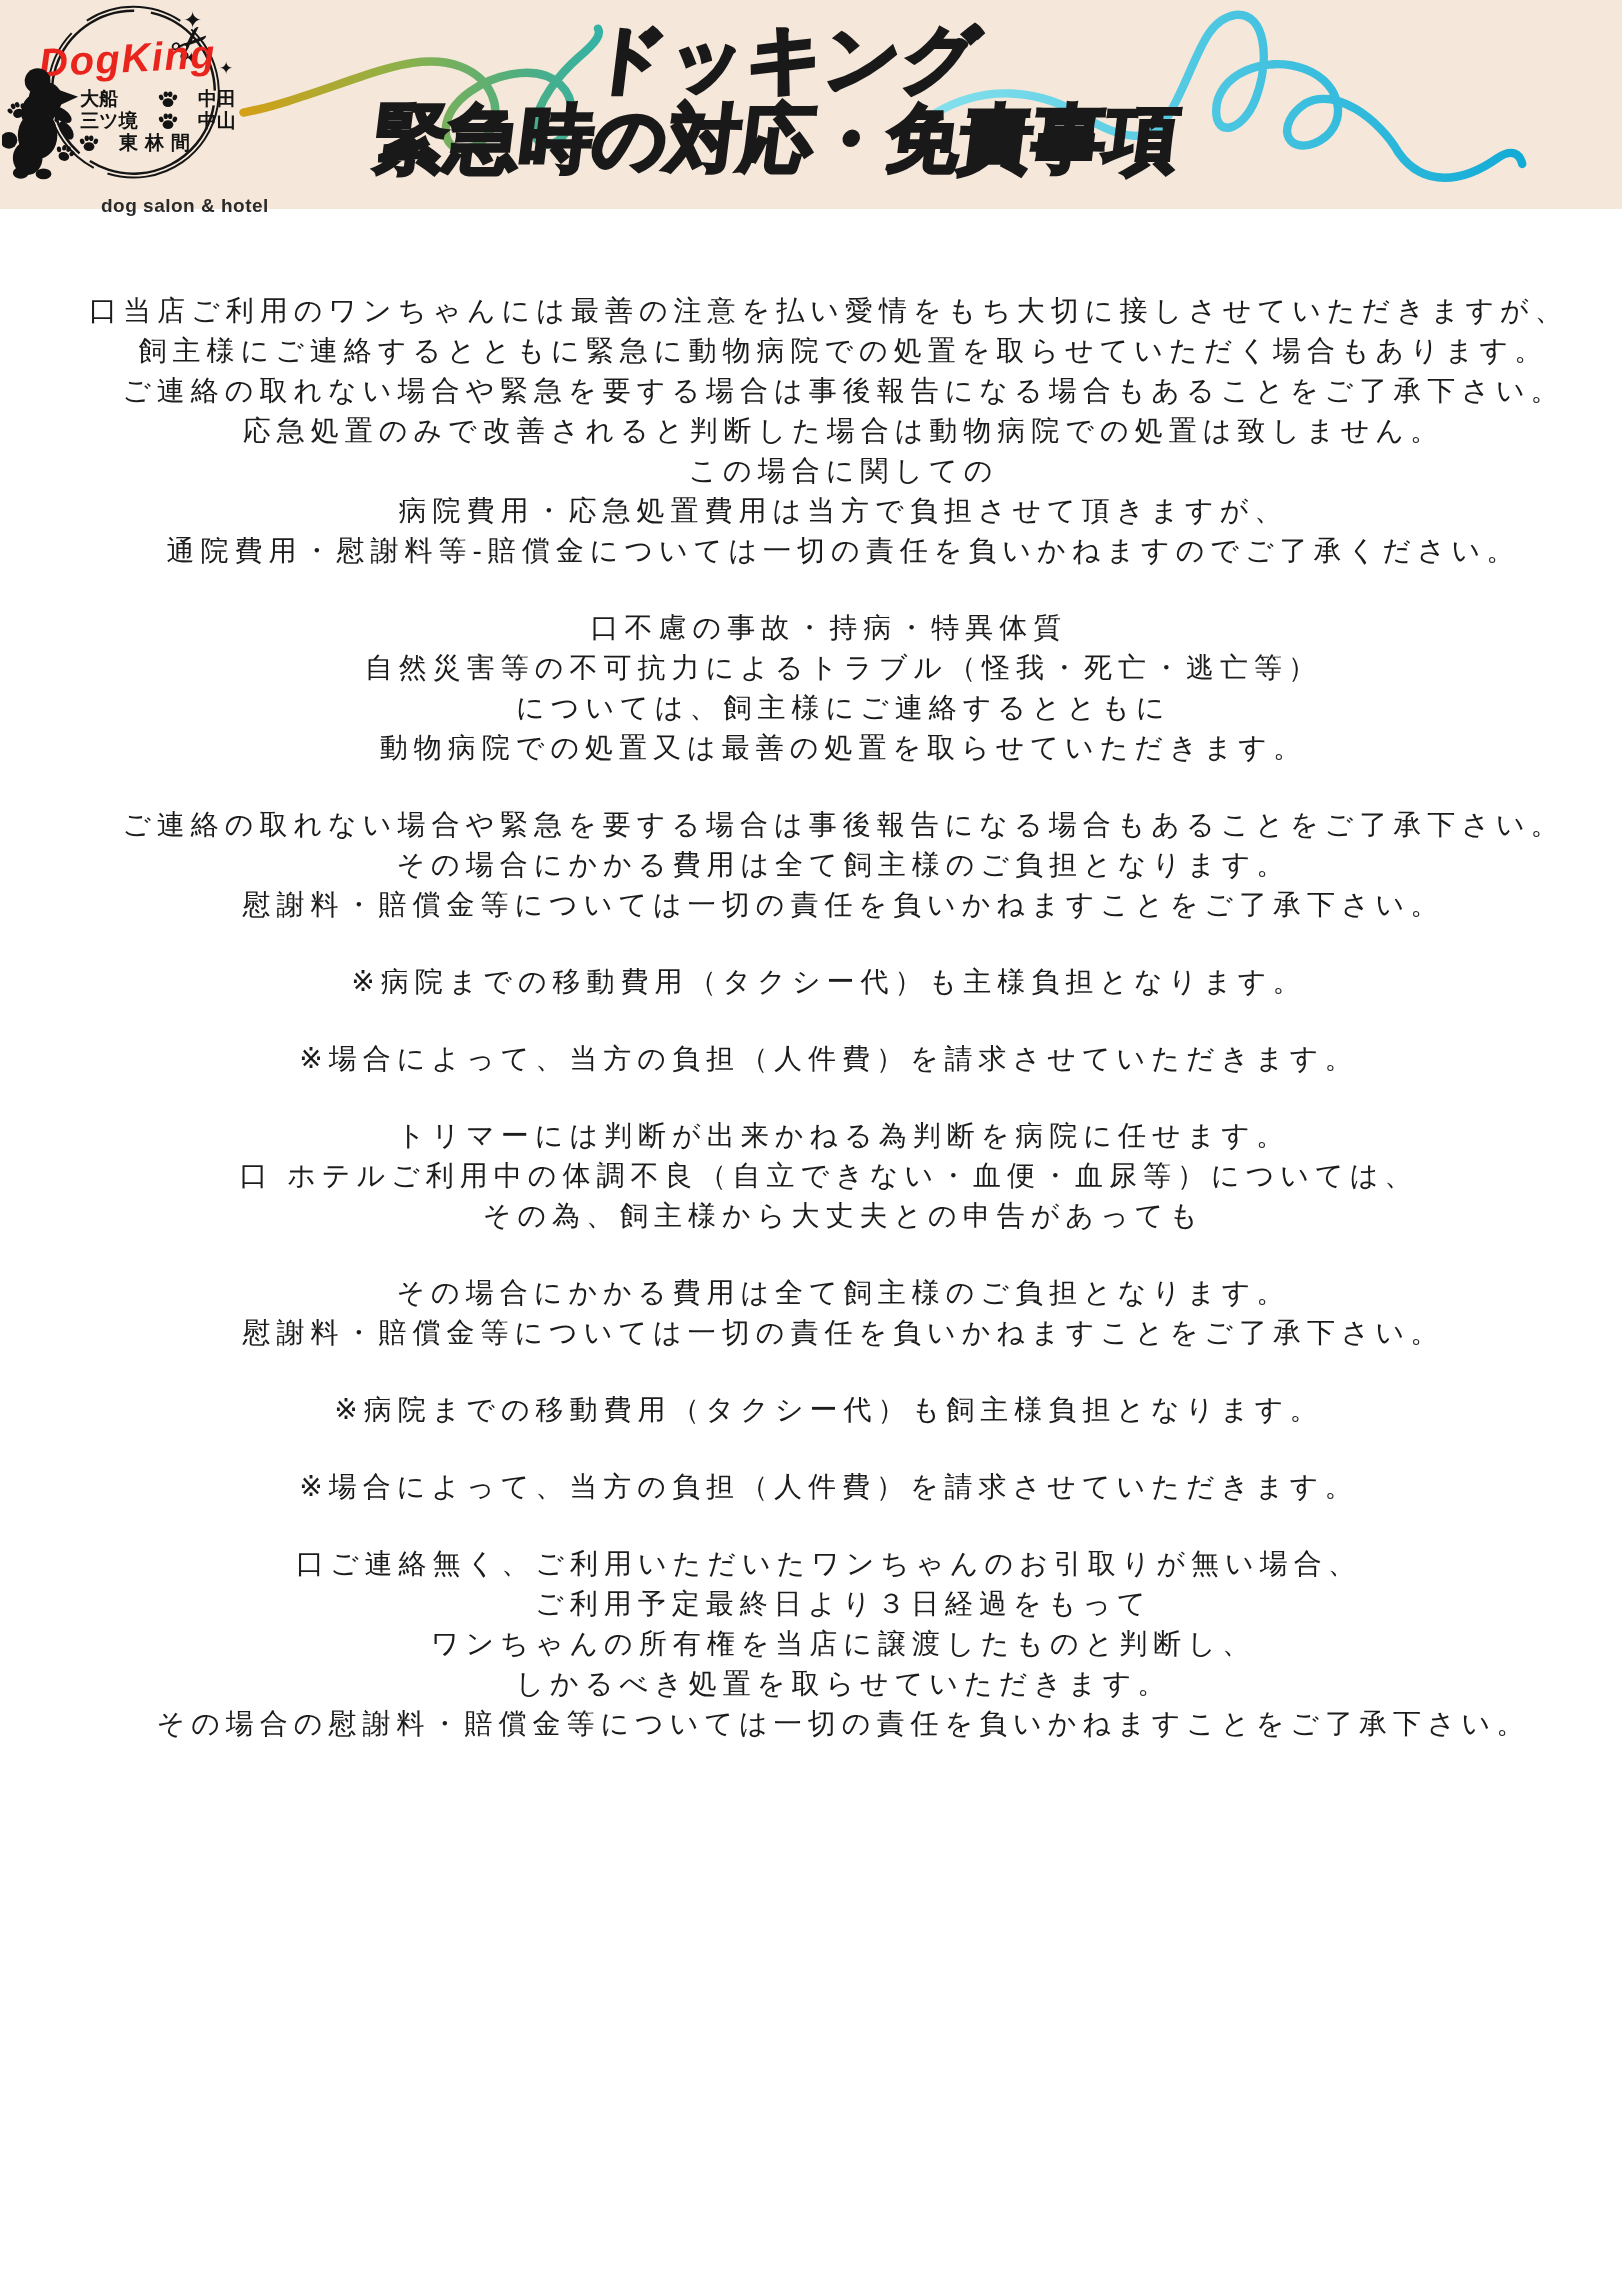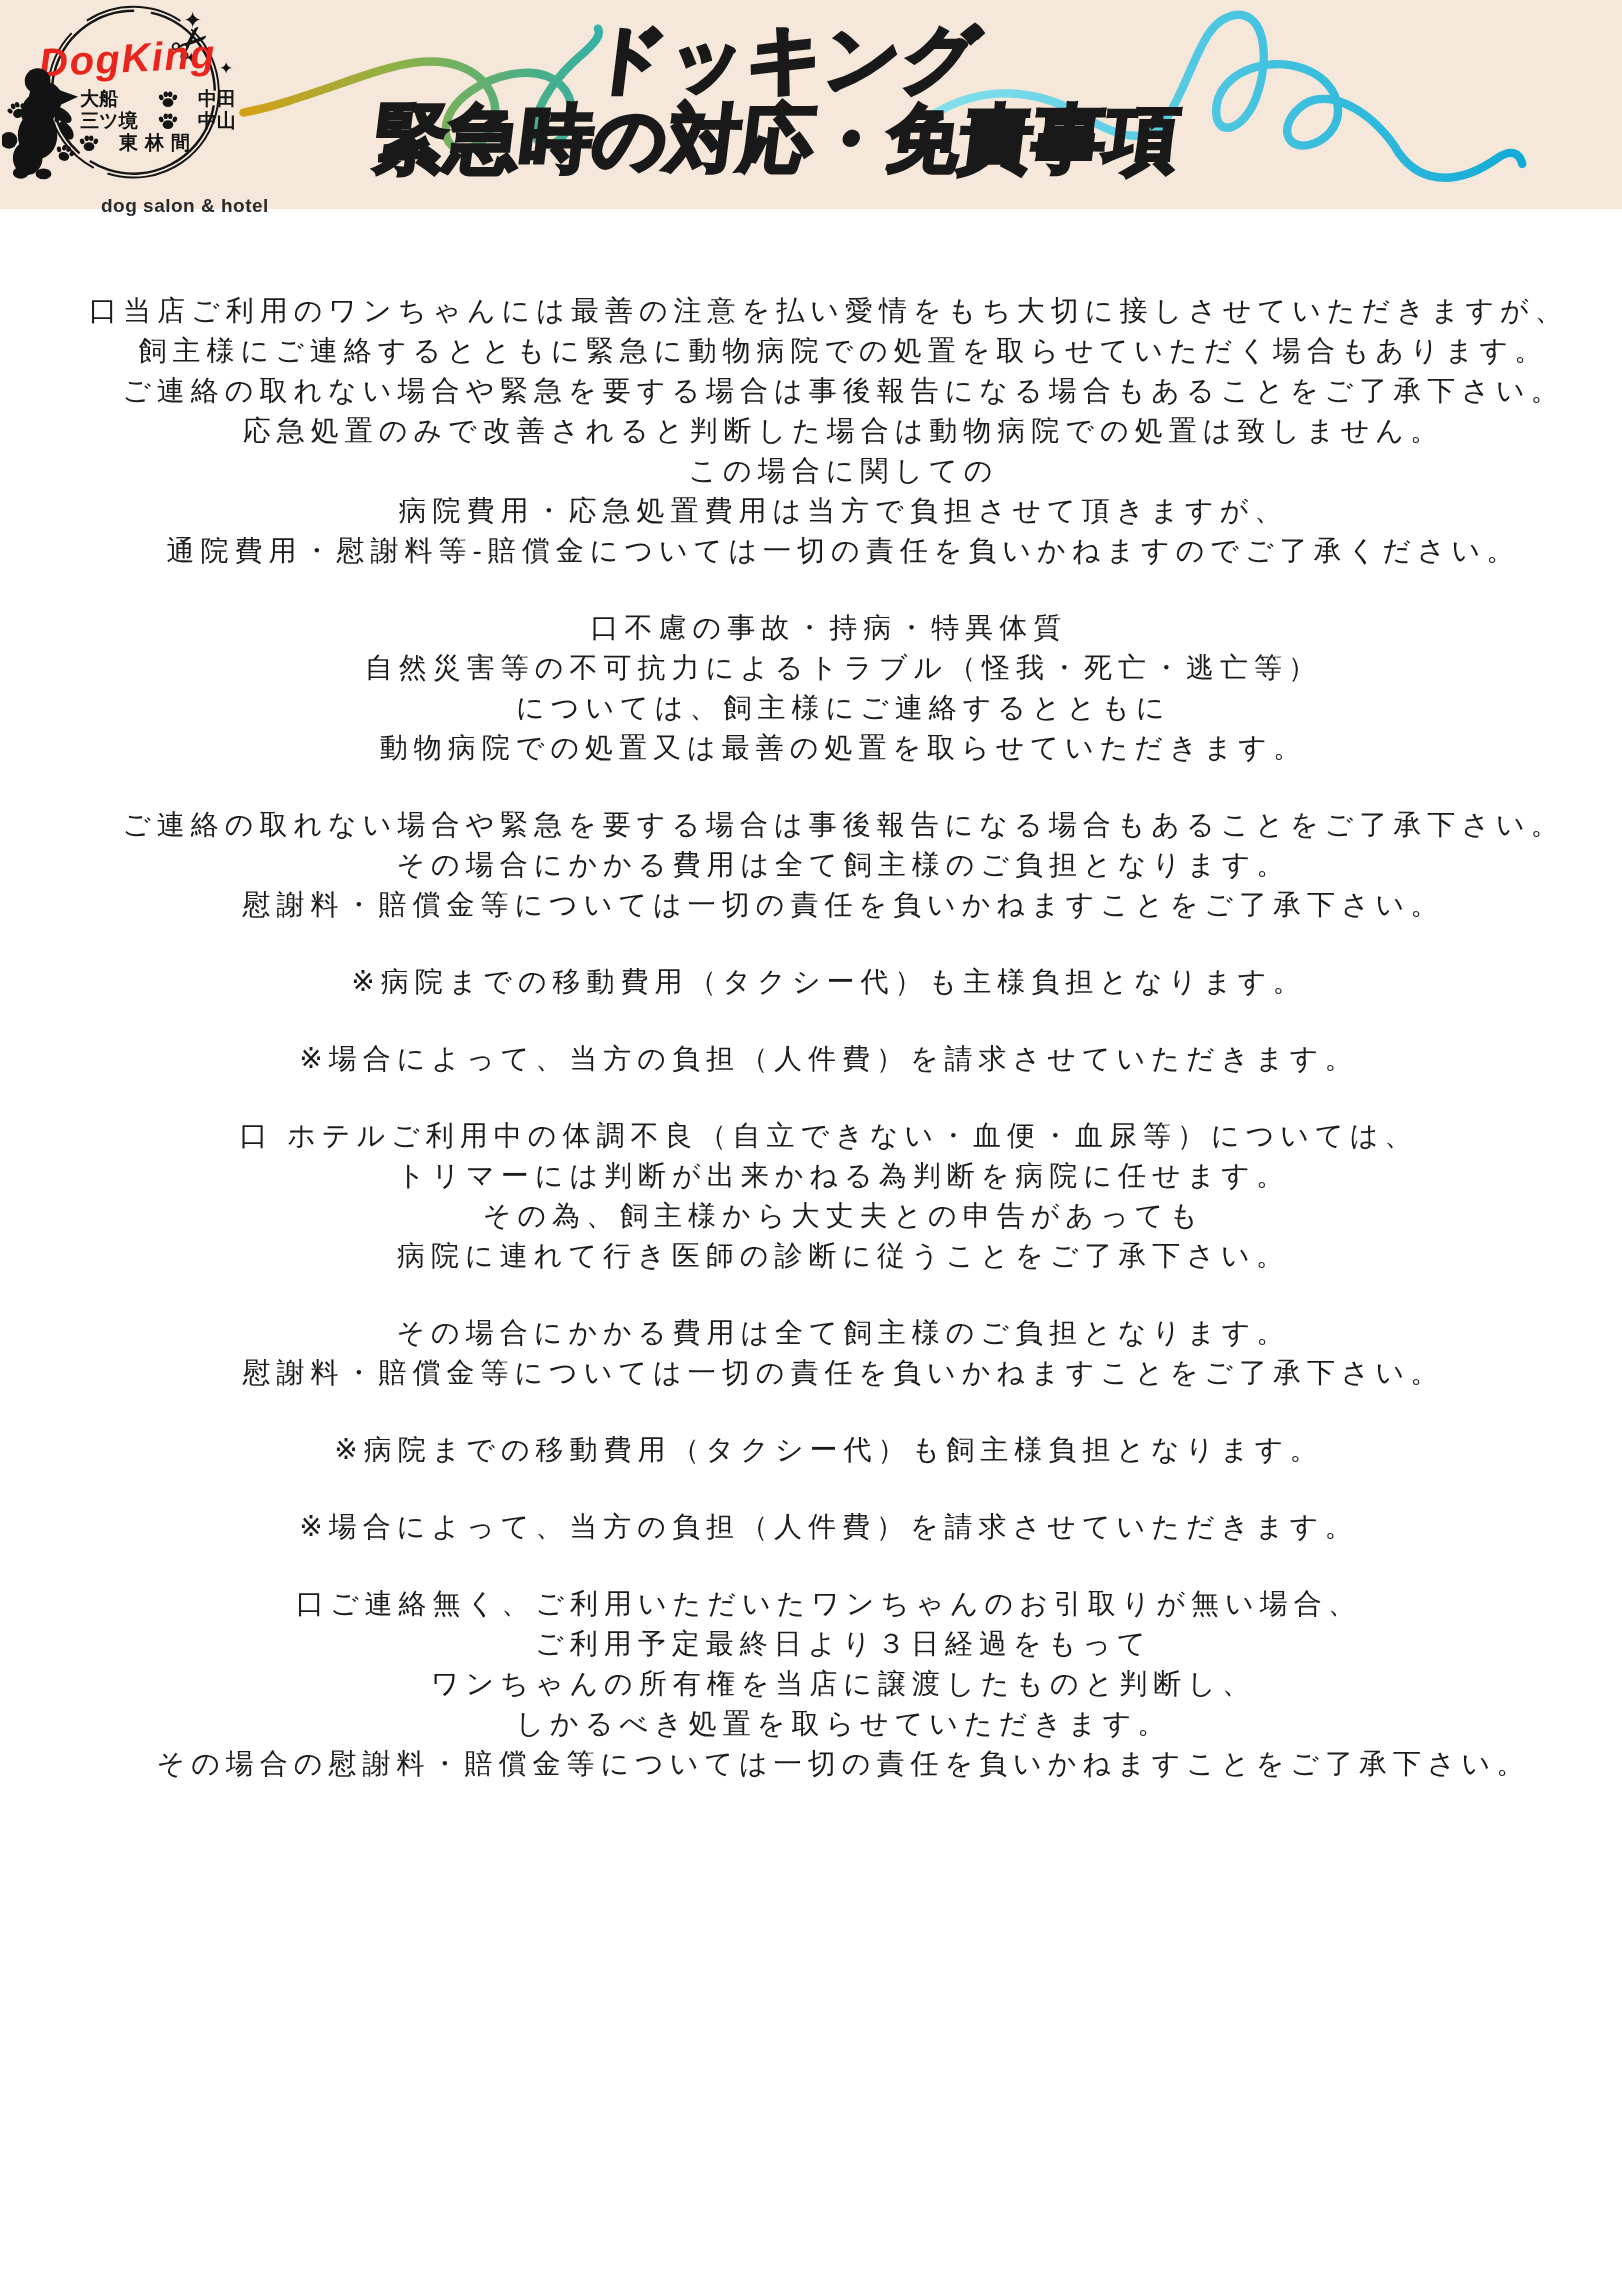--- a/index.html
+++ b/index.html
@@ -266,24 +266,23 @@
         <div class="line ind">その場合にかかる費用は全て飼主様のご負担となります。</div>
         <div class="line ind">慰謝料・賠償金等については一切の責任を負いかねますことをご了承下さい。</div>
       </div>
       <div class="para">
         <div class="line">※病院までの移動費用（タクシー代）も主様負担となります。</div>
       </div>
       <div class="para">
         <div class="line">※場合によって、当方の負担（人件費）を請求させていただきます。</div>
       </div>
       <div class="para">
+        <div class="line ind">トリマーには判断が出来かねる為判断を病院に任せます。</div>
         <div class="line">口 ホテルご利用中の体調不良（自立できない・血便・血尿等）については、</div>
-        <div class="line ind">トリマーには判断が出来かねる為判断を病院に任せます。</div>
         <div class="line ind">その為、飼主様から大丈夫との申告があっても</div>
-        <div class="line ind">病院に連れて行き医師の診断に従うことをご了承下さい。</div>
       </div>
       <div class="para">
         <div class="line ind">その場合にかかる費用は全て飼主様のご負担となります。</div>
         <div class="line ind">慰謝料・賠償金等については一切の責任を負いかねますことをご了承下さい。</div>
       </div>
       <div class="para">
         <div class="line">※病院までの移動費用（タクシー代）も飼主様負担となります。</div>
       </div>
       <div class="para">
         <div class="line">※場合によって、当方の負担（人件費）を請求させていただきます。</div>

